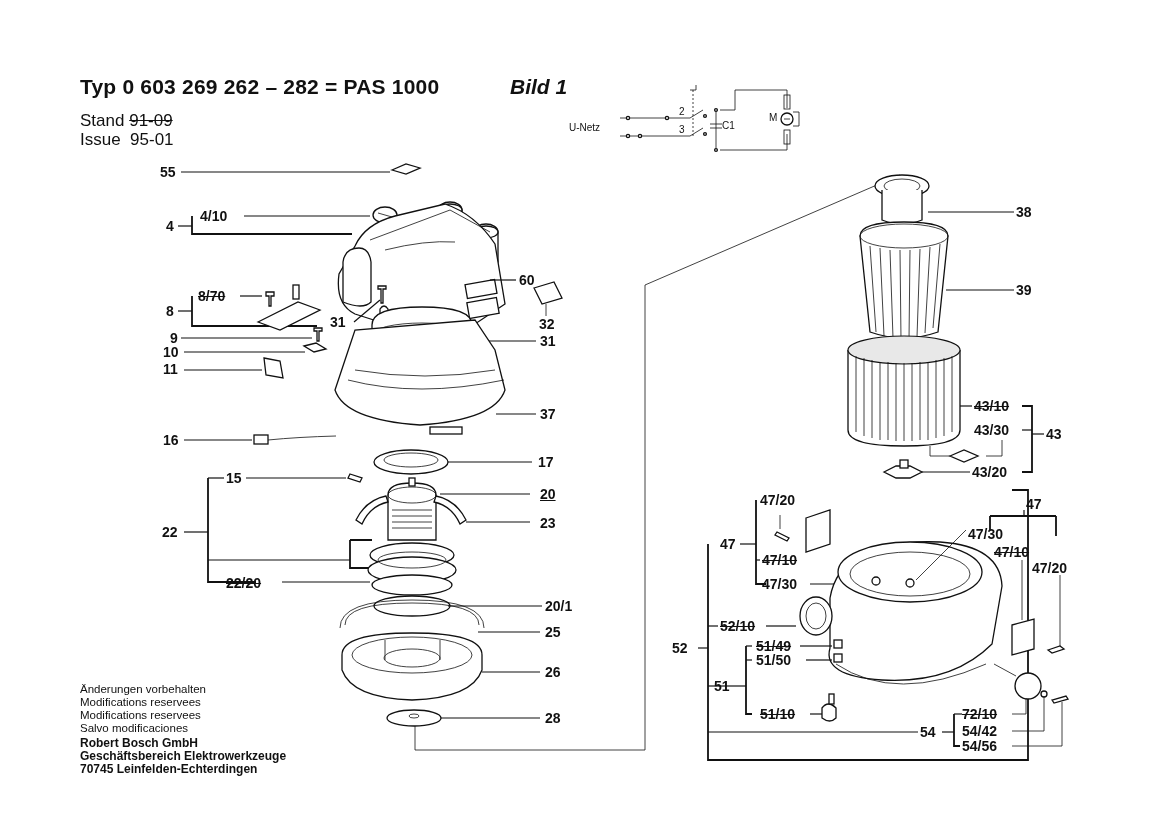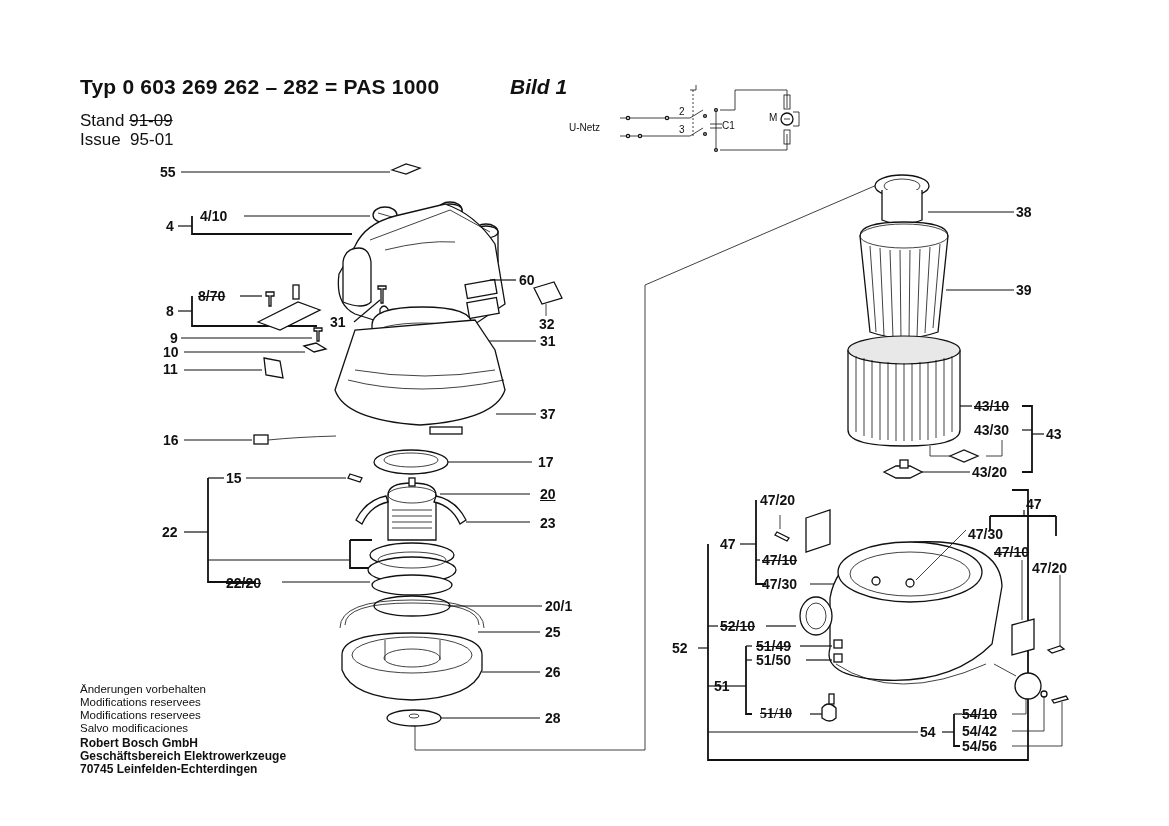--- a/index.html
+++ b/index.html
@@ -325,17 +325,17 @@
 <span class="abs lbl" style="left:762px;top:576px;">47/30</span>
 <span class="abs lbl" style="left:1026px;top:496px;">47</span>
 <span class="abs lbl" style="left:968px;top:526px;">47/30</span>
 <span class="abs lbl s" style="left:994px;top:544px;">47/10</span>
 <span class="abs lbl" style="left:1032px;top:560px;">47/20</span>
 <span class="abs lbl s" style="left:720px;top:618px;">52/10</span>
 <span class="abs lbl" style="left:672px;top:640px;">52</span>
 <span class="abs lbl s" style="left:756px;top:638px;">51/49</span>
 <span class="abs lbl" style="left:756px;top:652px;">51/50</span>
 <span class="abs lbl" style="left:714px;top:678px;">51</span>
-<span class="abs lbl s" style="left:760px;top:706px;font-family:Liberation Serif, serif;">51/10</span>
+<span class="abs lbl s" style="left:760px;top:706px;">51/10</span>
 <span class="abs lbl" style="left:920px;top:724px;">54</span>
-<span class="abs lbl s" style="left:962px;top:706px;">54/10</span>
+<span class="abs lbl s" style="left:962px;top:706px;">72/10</span>
 <span class="abs lbl" style="left:962px;top:723px;">54/42</span>
 <span class="abs lbl" style="left:962px;top:738px;">54/56</span>
 
 </body></html>

